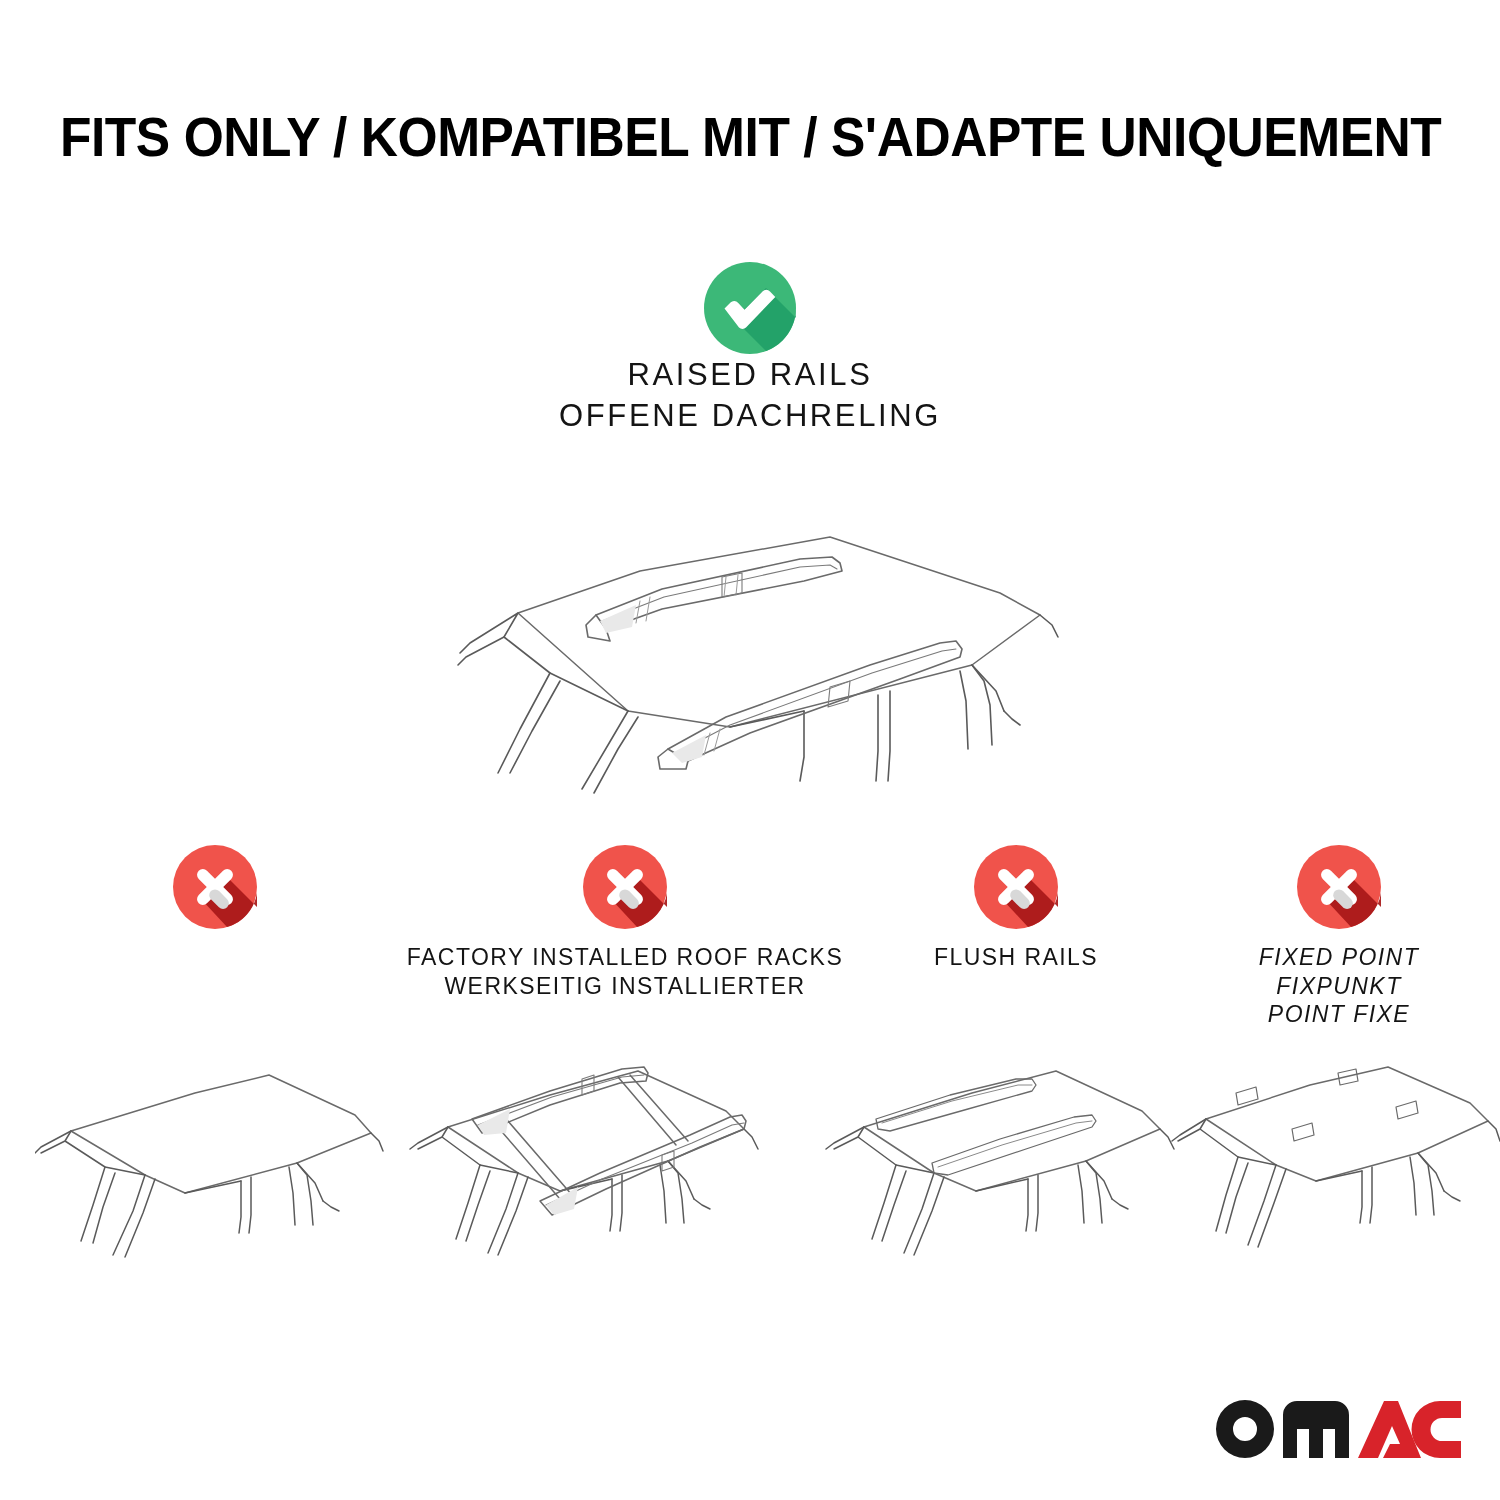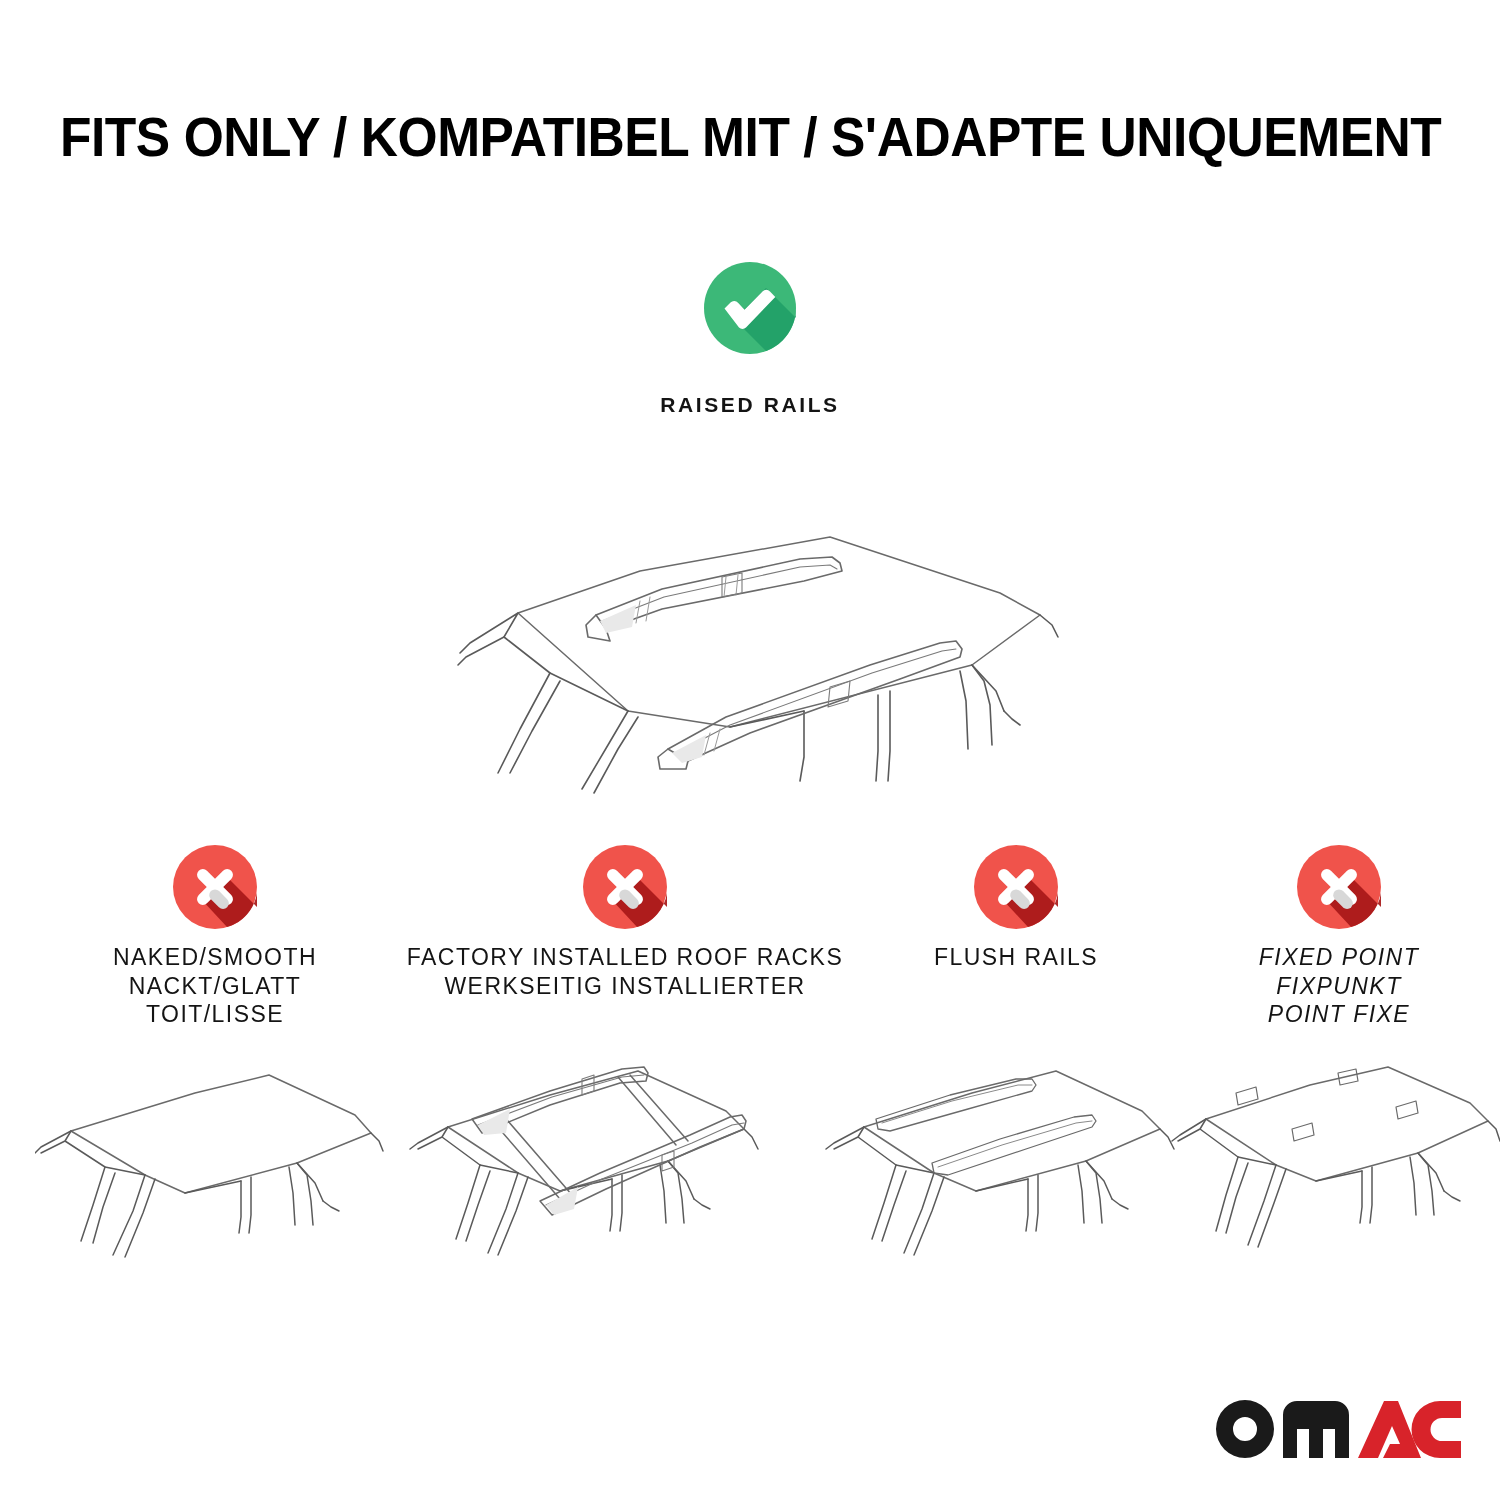--- a/index.html
+++ b/index.html
@@ -43,25 +43,24 @@
 
   .badge {
     width: 92px;
     height: 92px;
     margin: 0 auto;
     position: relative;
   }
   .badge svg { display: block; width: 92px; height: 92px; }
 
   .approved-labels {
-    margin-top: 30px;
-    font-size: 21px;
+    font-size: 31px;
     line-height: 41px;
     letter-spacing: 2.6px;
-    font-weight: 700;
+    font-weight: 400;
     color: #141414;
     text-transform: uppercase;
   }
 
   
   .hero-drawing {
     position: absolute;
     top: 505px;
     left: 400px;
     width: 700px;
@@ -134,20 +133,21 @@
   <div class="badge">
     <svg viewBox="0 0 92 92" xmlns="http://www.w3.org/2000/svg">
       <circle cx="46" cy="46" r="46" fill="#3CB878"></circle>
       <path d="M62 26 L92 56 L92 46 A46 46 0 0 1 62 89 L30 57 Z" fill="#1E9D66" opacity="0.85"></path>
       <path d="M20.5 46.5 L26.5 40.5 A5 5 0 0 1 34 40.8 L40.5 47.8 L58.5 29.5 A5 5 0 0 1 66 29.6 L71.3 35 L42 65.5 A5 5 0 0 1 35 65.5 Z" fill="#FFFFFF"></path>
     </svg>
   </div>
 
   <div class="approved-labels">
     <div>RAISED RAILS</div>
+    <div>OFFENE DACHRELING</div>
   </div>
 </div>
 
 <div class="hero-drawing">
   <svg viewBox="0 0 700 330" xmlns="http://www.w3.org/2000/svg" fill="none" stroke="#5a5a5a" stroke-width="1.6" stroke-linejoin="round" stroke-linecap="round">
 
     <path d="M118 108 L240 66 L430 32 L600 88 L640 110 L572 160 L330 222 L228 206 L118 108 Z" stroke="#6a6a6a" stroke-width="1.5"></path>
 
     <path d="M118 108 L70 138 L60 148 M118 108 L104 132 L150 168 L228 206"></path>
     <path d="M104 132 L66 152 L58 160"></path>
@@ -190,25 +190,20 @@
     <div class="badge-sm">
       <svg viewBox="0 0 84 84" xmlns="http://www.w3.org/2000/svg">
         <circle cx="42" cy="42" r="42" fill="#F0534B"></circle>
         <path d="M52 30 L84 62 L84 48 A42 42 0 0 1 54 82 L28 54 Z" fill="#A81818" opacity="0.92"></path>
         <g transform="rotate(45 42 42)">
           <rect x="36.2" y="19" width="11.6" height="46" rx="5.8" fill="#FFFFFF"></rect>
           <rect x="19" y="36.2" width="46" height="11.6" rx="5.8" fill="#FFFFFF"></rect>
           <rect x="42" y="42" width="23" height="11.6" rx="5.8" fill="#D8D8D8"></rect>
         </g>
       </svg>
-    </div>
-    <div class="col-labels">
-      <div>NAKED/SMOOTH</div>
-      <div>NACKT/GLATT</div>
-      <div>TOIT/LISSE</div>
     </div>
   </div>
 
   <div class="col col2">
     <div class="badge-sm">
       <svg viewBox="0 0 84 84" xmlns="http://www.w3.org/2000/svg">
         <circle cx="42" cy="42" r="42" fill="#F0534B"></circle>
         <path d="M52 30 L84 62 L84 48 A42 42 0 0 1 54 82 L28 54 Z" fill="#A81818" opacity="0.92"></path>
         <g transform="rotate(45 42 42)">
           <rect x="36.2" y="19" width="11.6" height="46" rx="5.8" fill="#FFFFFF"></rect>

